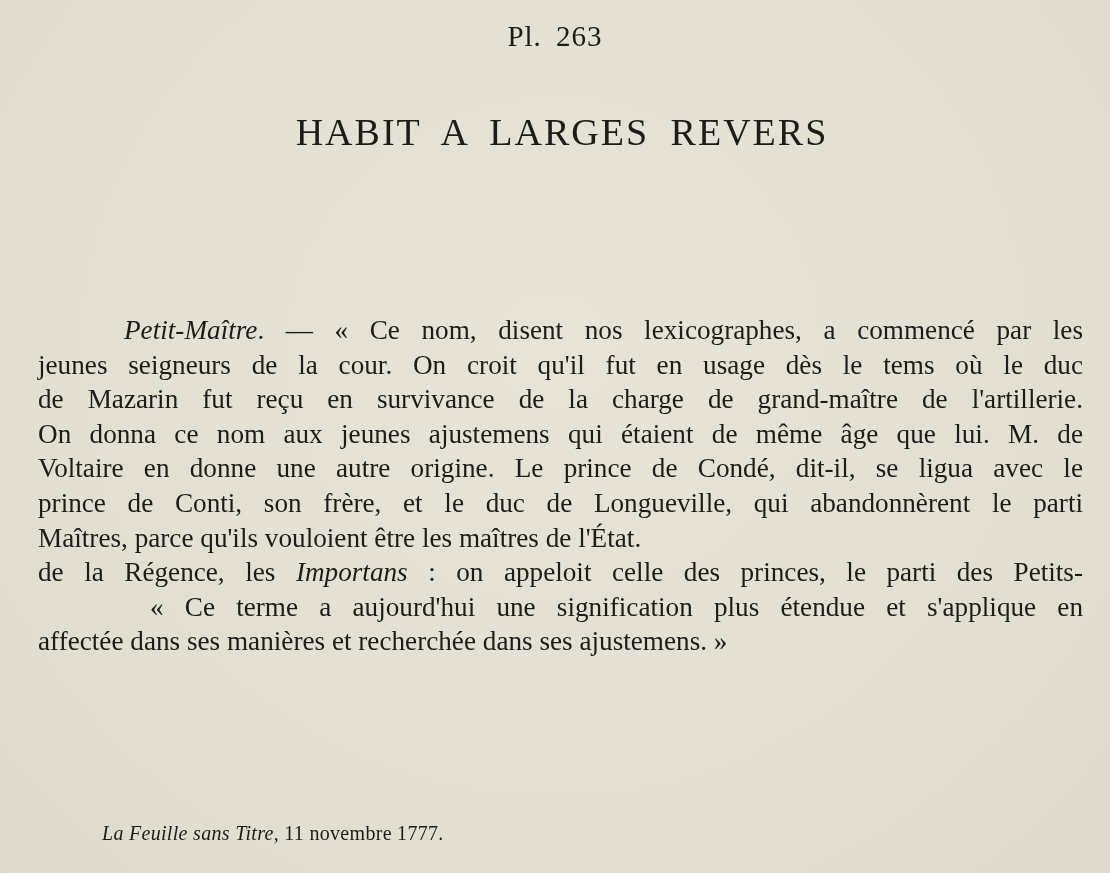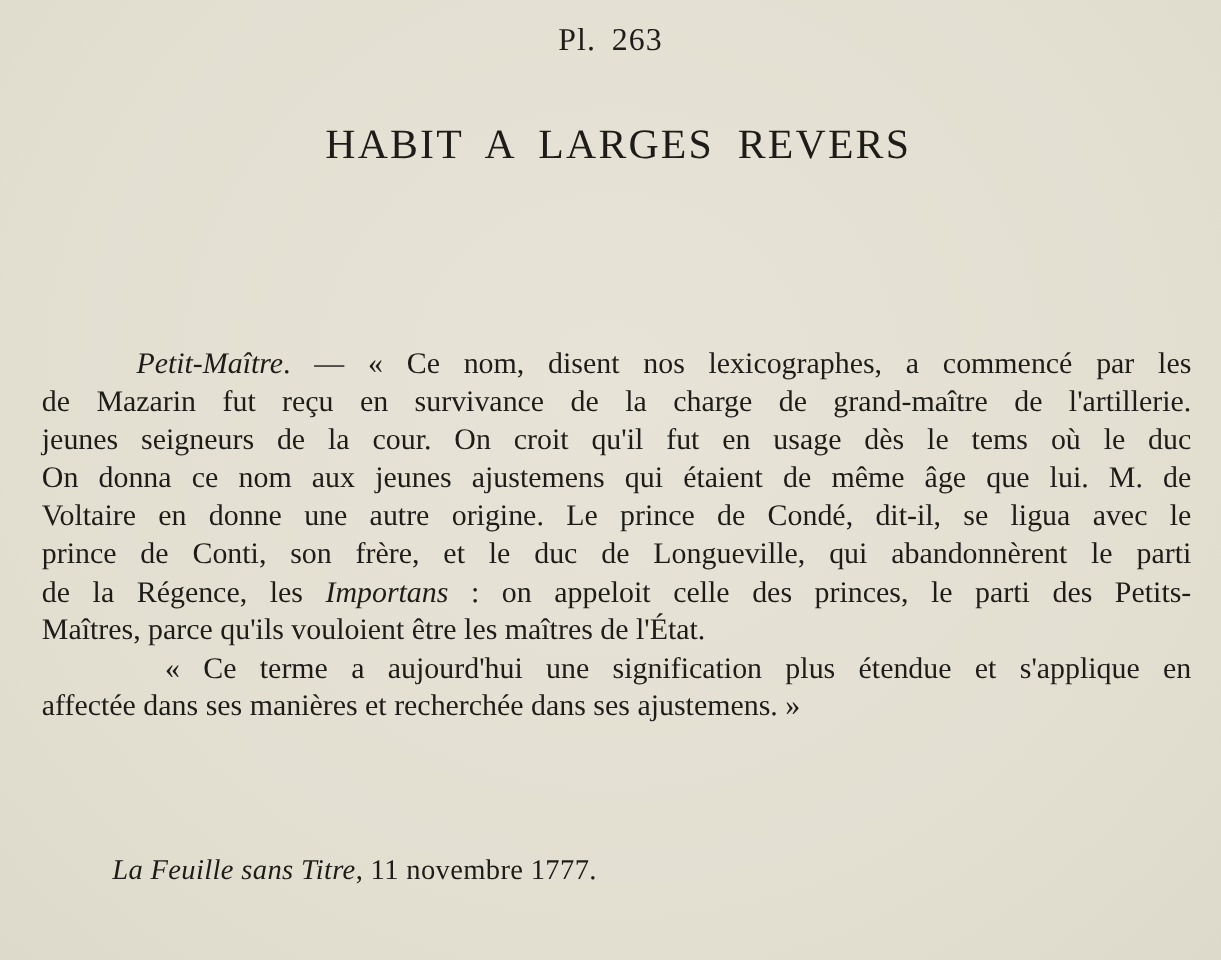--- a/index.html
+++ b/index.html
@@ -65,47 +65,47 @@
     .indent {
       padding-left: 86px;
     }
     .indent2 {
       padding-left: 112px;
     }
     .it { font-style: italic; margin-top: 36px; }
     .source {
       position: absolute;
       left: 102px;
-      top: 776px;
+      top: 822px;
       font-family: "Liberation Serif", serif;
-      font-size: 26px;
+      font-size: 20px;
       letter-spacing: 0.3px;
     }
   </style>
 </head>
 <body>
 
 <div class="page">
 
   <div class="plate-number">
     <span>Pl.</span>
     <span>263</span>
   </div>
 
   <div class="title">HABIT A LARGES REVERS</div>
 
   <div class="body-text">
     <span class="line indent"><span class="it">Petit-Maître</span><span>. — « Ce nom, disent nos lexicographes, a commencé par les</span></span>
+    <span class="line">jeunes seigneurs de la cour. On croit qu'il fut en usage dès le tems où le duc</span>
     <span class="line">de Mazarin fut reçu en survivance de la charge de grand-maître de l'artillerie.</span>
-    <span class="line">jeunes seigneurs de la cour. On croit qu'il fut en usage dès le tems où le duc</span>
     <span class="line">On donna ce nom aux jeunes ajustemens qui étaient de même âge que lui. M. de</span>
     <span class="line">Voltaire en donne une autre origine. Le prince de Condé, dit-il, se ligua avec le</span>
     <span class="line">prince de Conti, son frère, et le duc de Longueville, qui abandonnèrent le parti</span>
+    <span class="line last">Maîtres, parce qu'ils vouloient être les maîtres de l'État.</span>
     <span class="line"><span>de la Régence, les </span><span class="it">Importans</span><span> : on appeloit celle des princes, le parti des Petits-</span></span>
-    <span class="line last">Maîtres, parce qu'ils vouloient être les maîtres de l'État.</span>
     <span class="line indent2">« Ce terme a aujourd'hui une signification plus étendue et s'applique en</span>
     <span class="line last">affectée dans ses manières et recherchée dans ses ajustemens. »</span>
   </div>
 
   <div class="source">
     <span class="it">La Feuille sans Titre</span><span>, 11 novembre 1777.</span>
   </div>
 
 </div>
 

